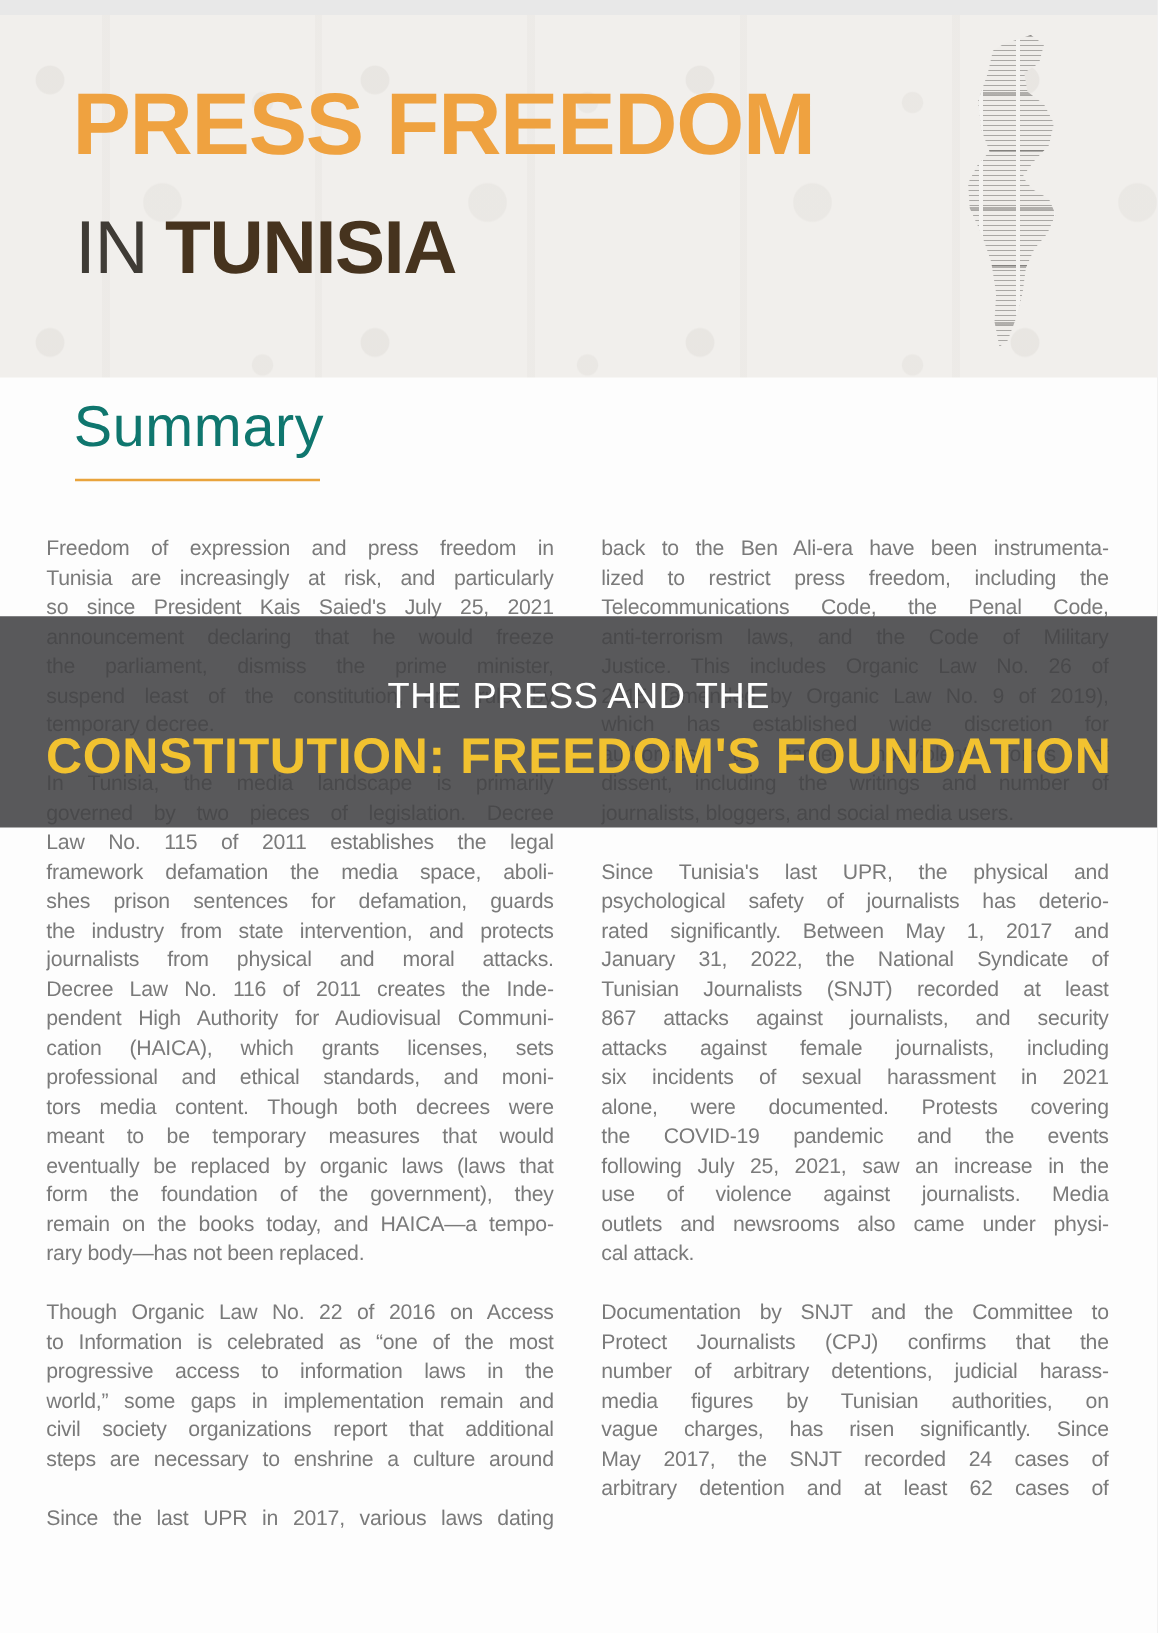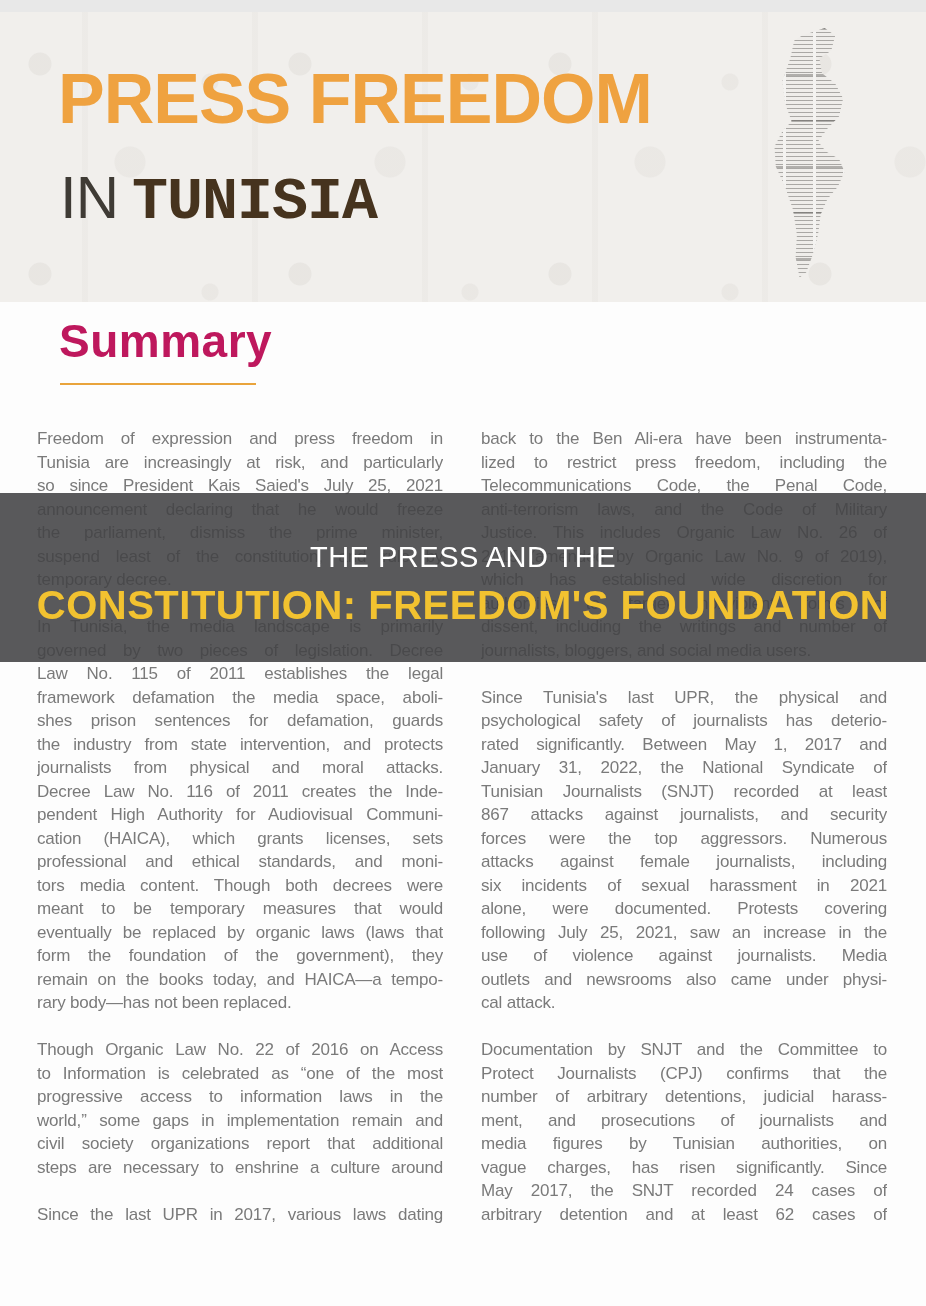--- a/index.html
+++ b/index.html
@@ -11,37 +11,37 @@
     background-image:
       radial-gradient(circle at 40px 52px, rgba(120,112,100,0.07) 0 11px, transparent 12px),
       radial-gradient(circle at 130px 150px, rgba(120,112,100,0.055) 0 15px, transparent 16px),
       radial-gradient(circle at 210px 70px, rgba(120,112,100,0.06) 0 8px, transparent 9px),
       repeating-linear-gradient(90deg, transparent 0 82px, rgba(120,112,100,0.035) 82px 88px, transparent 88px 170px);
     background-size:260px 210px,260px 210px,260px 210px,auto;}
   .hero-title1{position:absolute;left:58px;top:52px;font-size:70px;font-weight:bold;
     letter-spacing:-1px;color:#efa240;line-height:1;}
   .hero-title2{position:absolute;left:60px;top:156px;font-size:60px;line-height:1;letter-spacing:-1px;}
   .t2-in{font-weight:300;color:#3f3b35;margin-right:14px;}
-  .t2-main{font-weight:bold;color:#46331e;font-family:Liberation Mono, monospace;}
+  .t2-main{font-weight:bold;color:#46331e;}
 
   
   .map{position:absolute;left:756px;top:16px;width:132px;height:252px;
     background-color:#efedea;
     background-image:
       repeating-linear-gradient(to right, rgba(246,246,244,0) 0 27px, #f4f3f1 27px 30px),
       repeating-linear-gradient(to bottom, rgba(60,58,55,0.35) 0 2px, transparent 2px 46px),
       repeating-linear-gradient(to bottom, rgba(100,98,95,0.5) 0 1px, transparent 1px 4px);
     clip-path:polygon(35% 3%,52% 0%,60% 3%,57% 9%,48% 12%,50% 18%,60% 22%,66% 28%,63% 35%,
       54% 40%,47% 45%,53% 49%,63% 52%,67% 57%,62% 63%,54% 68%,49% 74%,47% 82%,43% 90%,
       38% 97%,33% 99%,30% 91%,31% 82%,28% 72%,22% 63%,15% 55%,14% 47%,20% 41%,27% 37%,
       22% 30%,20% 21%,26% 12%,29% 5%);}
 
   
-  .sum{position:absolute;left:59px;top:306px;margin:0;font-size:46px;font-weight:bold;
-       color:#be185d;letter-spacing:0.5px;line-height:1;}
+  .sum{position:absolute;left:59px;top:306px;margin:0;font-size:46px;font-weight:normal;
+       color:#0f766e;letter-spacing:0.5px;line-height:1;}
   .sum-underline{position:absolute;left:60px;top:371px;width:196px;height:2px;background:#e9a43c;}
 
   .cols{position:absolute;left:37px;top:415px;width:853px;display:flex;gap:38px;}
   .col{width:406px;}
   .para{margin:0 0 23.5px 0;}
   .para:last-child{margin-bottom:0;}
   .tl{height:23.5px;line-height:23.5px;font-size:17px;letter-spacing:-0.2px;color:#7a7a7a;
       text-align:justify;text-align-last:justify;overflow:hidden;}
   .tl-end{text-align:right;text-align-last:left;}
 
@@ -125,34 +125,33 @@
             <div class="tl">dissent, including the writings and number of</div>
             <div class="tl tl-end">journalists, bloggers, and social media users.</div>
           </div>
           <div class="para">
             <div class="tl">Since Tunisia's last UPR, the physical and</div>
             <div class="tl">psychological safety of journalists has deterio-</div>
             <div class="tl">rated significantly. Between May 1, 2017 and</div>
             <div class="tl">January 31, 2022, the National Syndicate of</div>
             <div class="tl">Tunisian Journalists (SNJT) recorded at least</div>
             <div class="tl">867 attacks against journalists, and security</div>
-            <div class="tl">forces were the top aggressors. Numerous</div>
             <div class="tl">attacks against female journalists, including</div>
             <div class="tl">six incidents of sexual harassment in 2021</div>
             <div class="tl">alone, were documented. Protests covering</div>
+            <div class="tl">the COVID-19 pandemic and the events</div>
             <div class="tl">following July 25, 2021, saw an increase in the</div>
             <div class="tl">use of violence against journalists. Media</div>
             <div class="tl">outlets and newsrooms also came under physi-</div>
             <div class="tl tl-end">cal attack.</div>
           </div>
           <div class="para">
             <div class="tl">Documentation by SNJT and the Committee to</div>
             <div class="tl">Protect Journalists (CPJ) confirms that the</div>
             <div class="tl">number of arbitrary detentions, judicial harass-</div>
-            <div class="tl">ment, and prosecutions of journalists and</div>
             <div class="tl">media figures by Tunisian authorities, on</div>
             <div class="tl">vague charges, has risen significantly. Since</div>
             <div class="tl">May 2017, the SNJT recorded 24 cases of</div>
             <div class="tl">arbitrary detention and at least 62 cases of</div>
           </div>
         </div>
     </div>
   </main>
 
   <div class="overlay">

